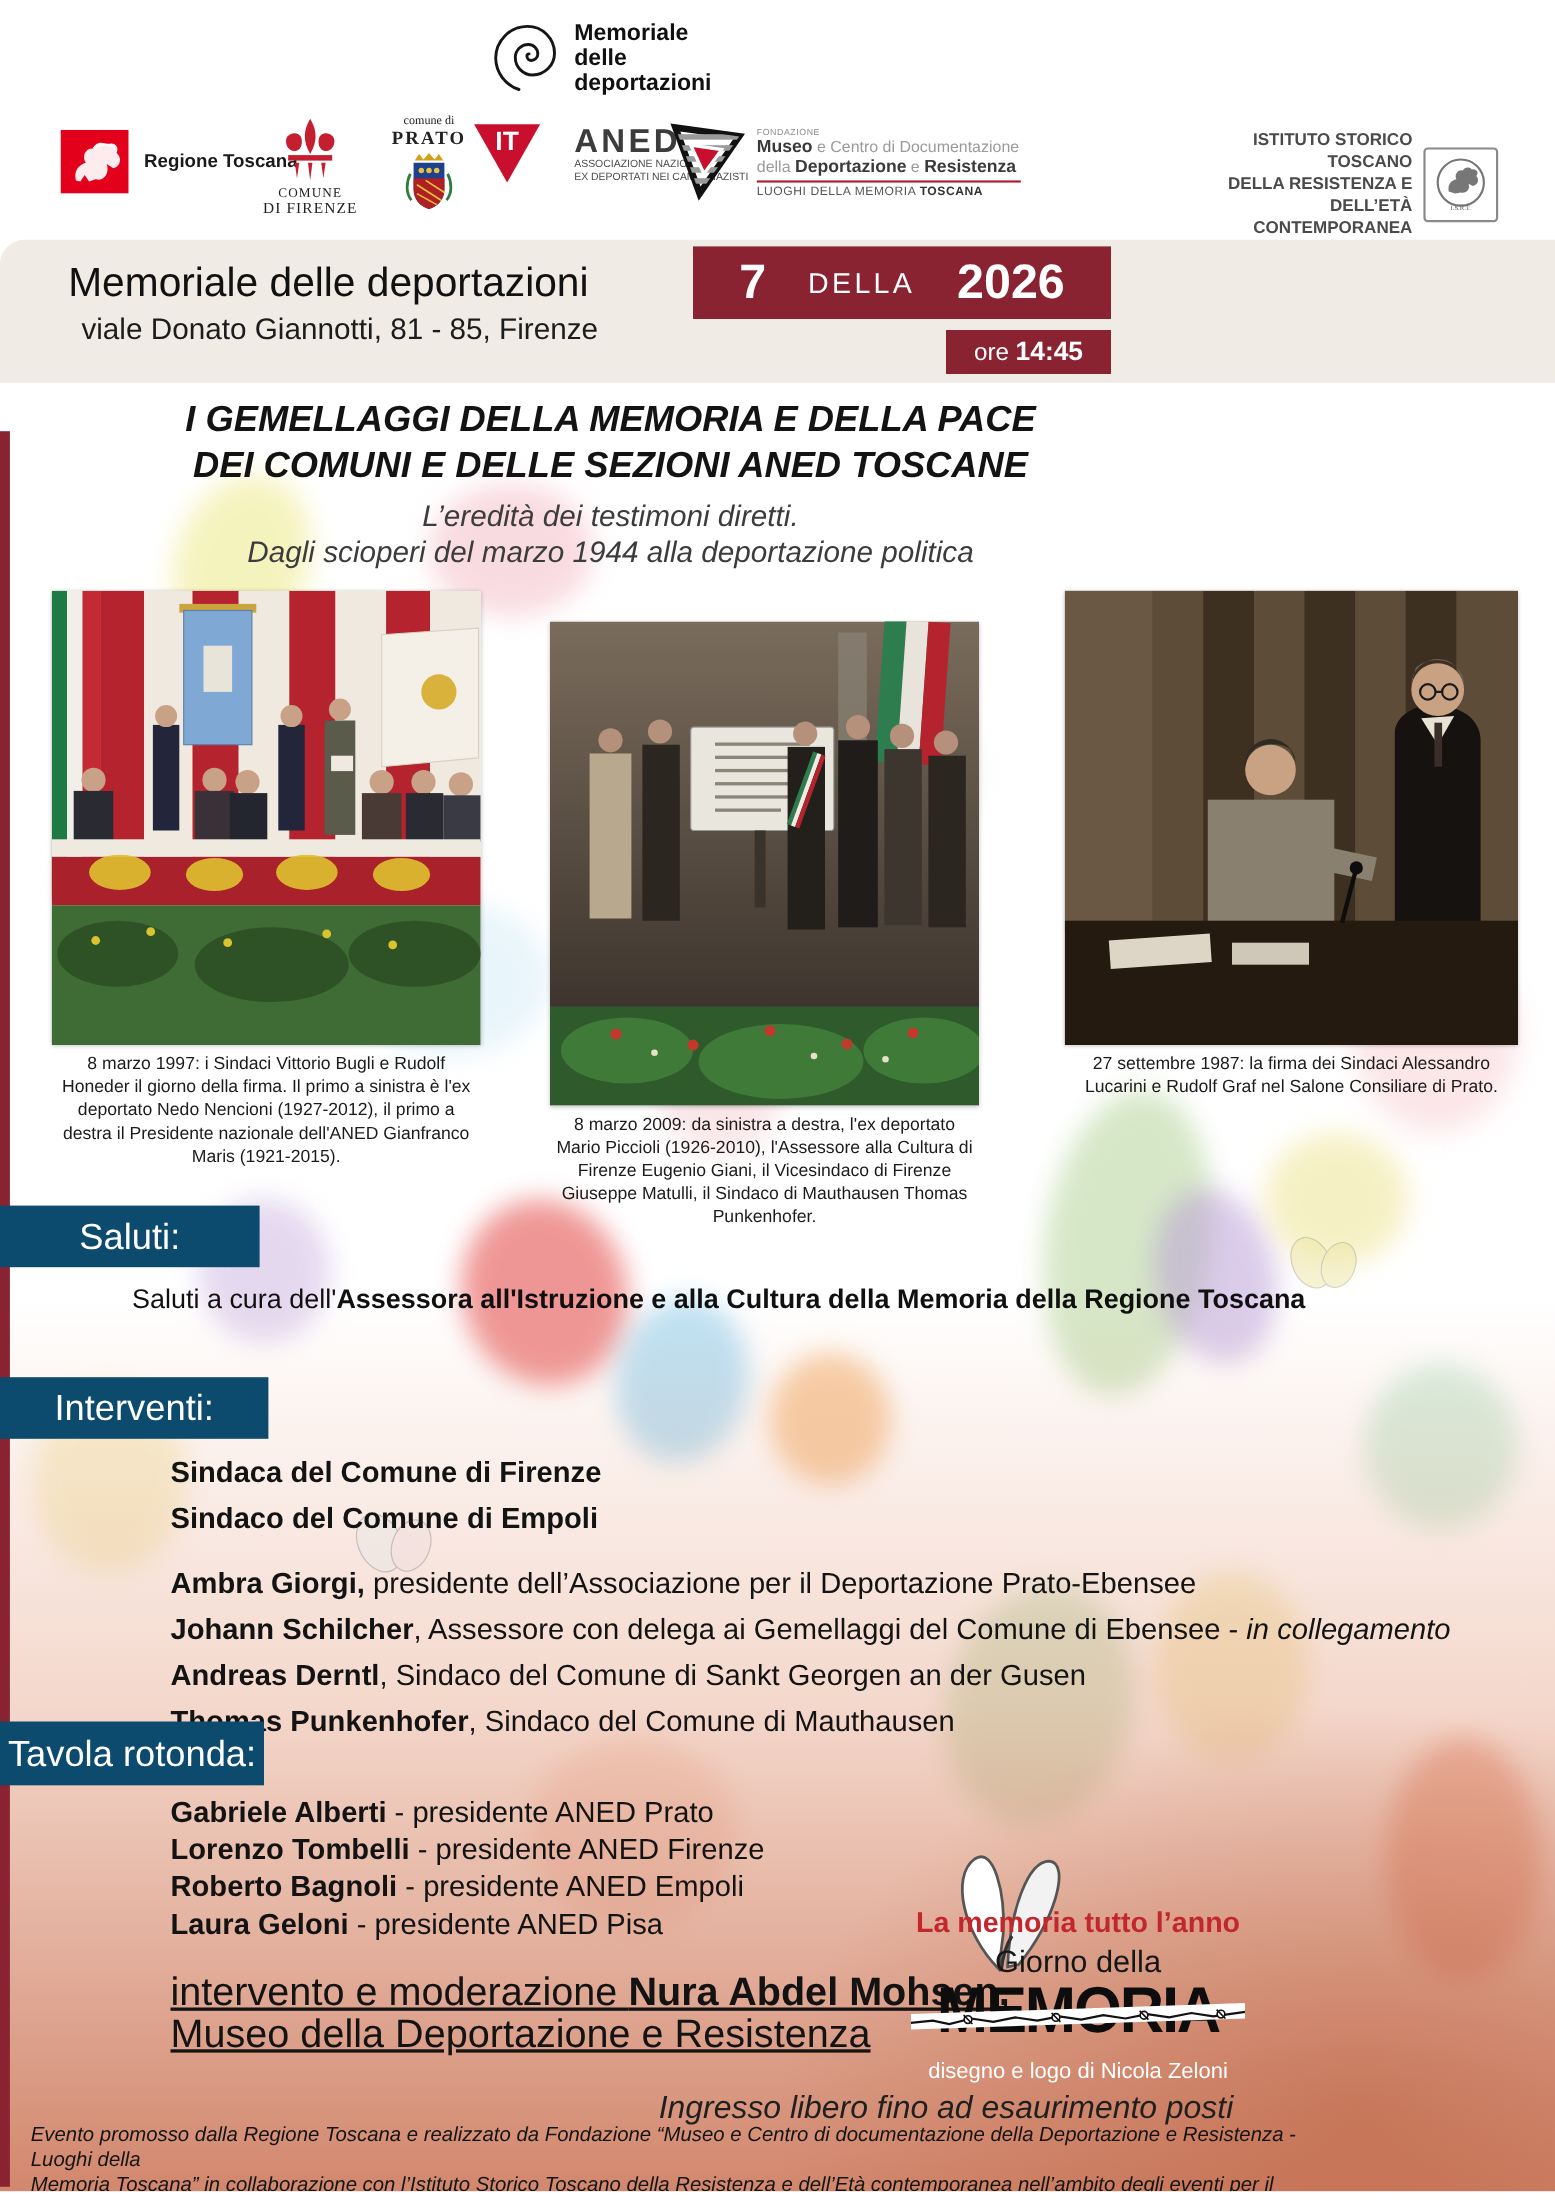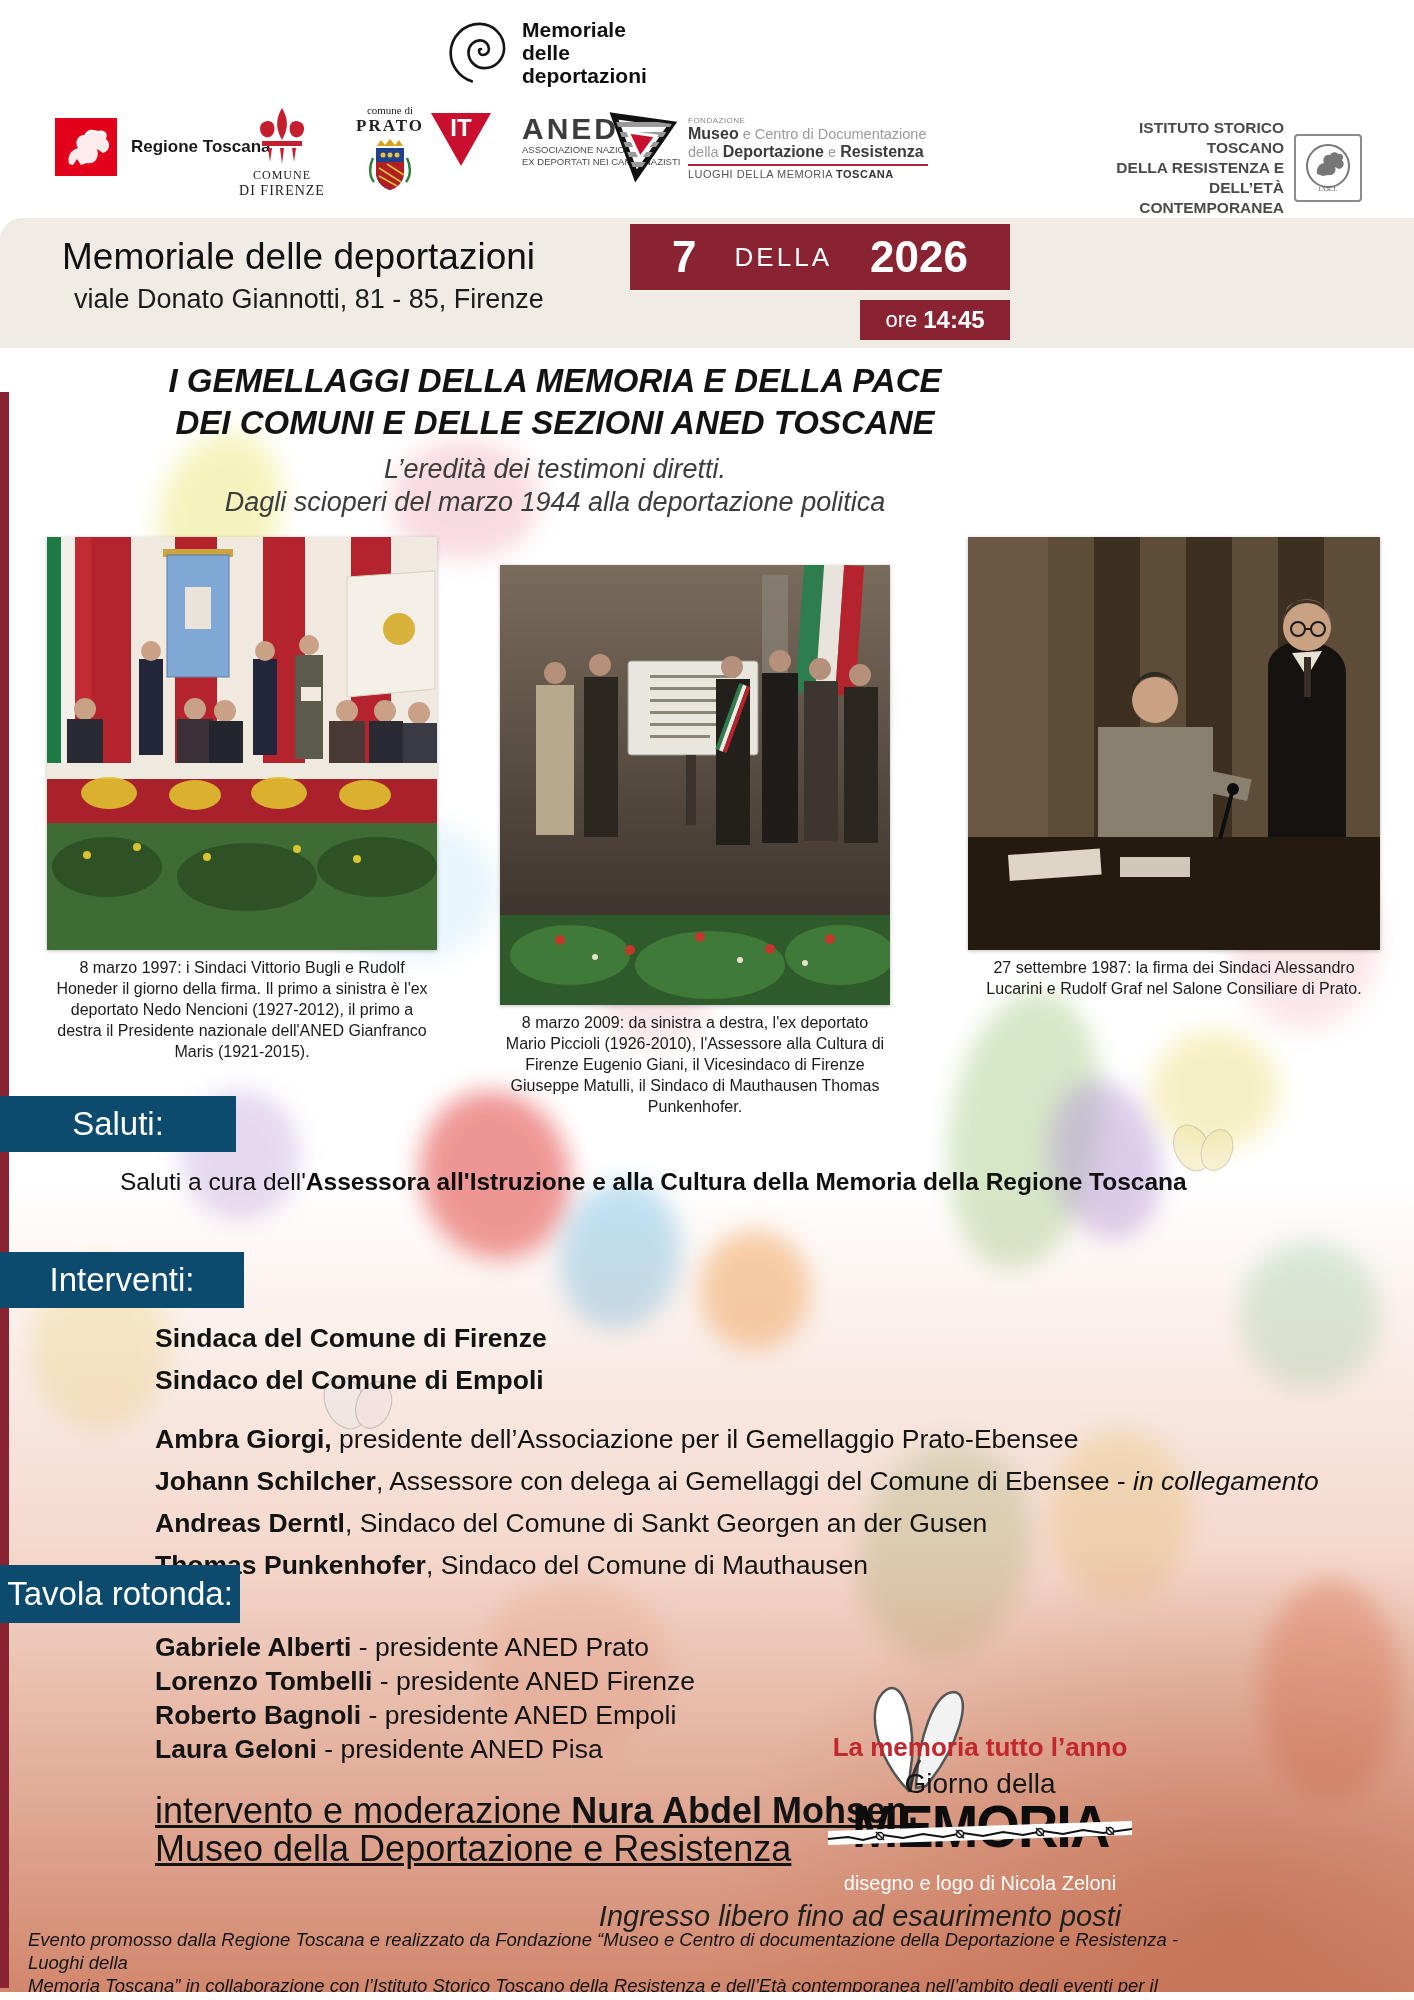--- a/index.html
+++ b/index.html
@@ -431,21 +431,21 @@
   <div class="abs saluti-text">
     <span>Saluti a cura dell'</span><b>Assessora all'Istruzione e alla Cultura della Memoria della Regione Toscana</b>
   </div>
 
   <div class="abs bar interventi-bar">
     <span>Interventi:</span>
   </div>
   <div class="abs list interventi-list">
     <div class="row"><b>Sindaca del Comune di Firenze</b><span></span></div>
     <div class="row gap"><b>Sindaco del Comune di Empoli</b><span></span></div>
-    <div class="row"><b>Ambra Giorgi,</b><span> presidente dell’Associazione per il Gemellaggio Prato-Ebensee</span></div>
+    <div class="row"><b>Ambra Giorgi,</b><span> presidente dell’Associazione per il Deportazione Prato-Ebensee</span></div>
     <div class="row"><b>Johann Schilcher</b><span>, Assessore con delega ai Gemellaggi del Comune di Ebensee - </span><i>in collegamento</i></div>
     <div class="row"><b>Andreas Derntl</b><span>, Sindaco del Comune di Sankt Georgen an der Gusen</span></div>
     <div class="row"><b>Thomas Punkenhofer</b><span>, Sindaco del Comune di Mauthausen</span></div>
   </div>
 
   <div class="abs bar tavola-bar">
     <span>Tavola rotonda:</span>
   </div>
   <div class="abs list tavola-list">
     <div class="row"><b>Gabriele Alberti</b><span> - presidente ANED Prato</span></div>

